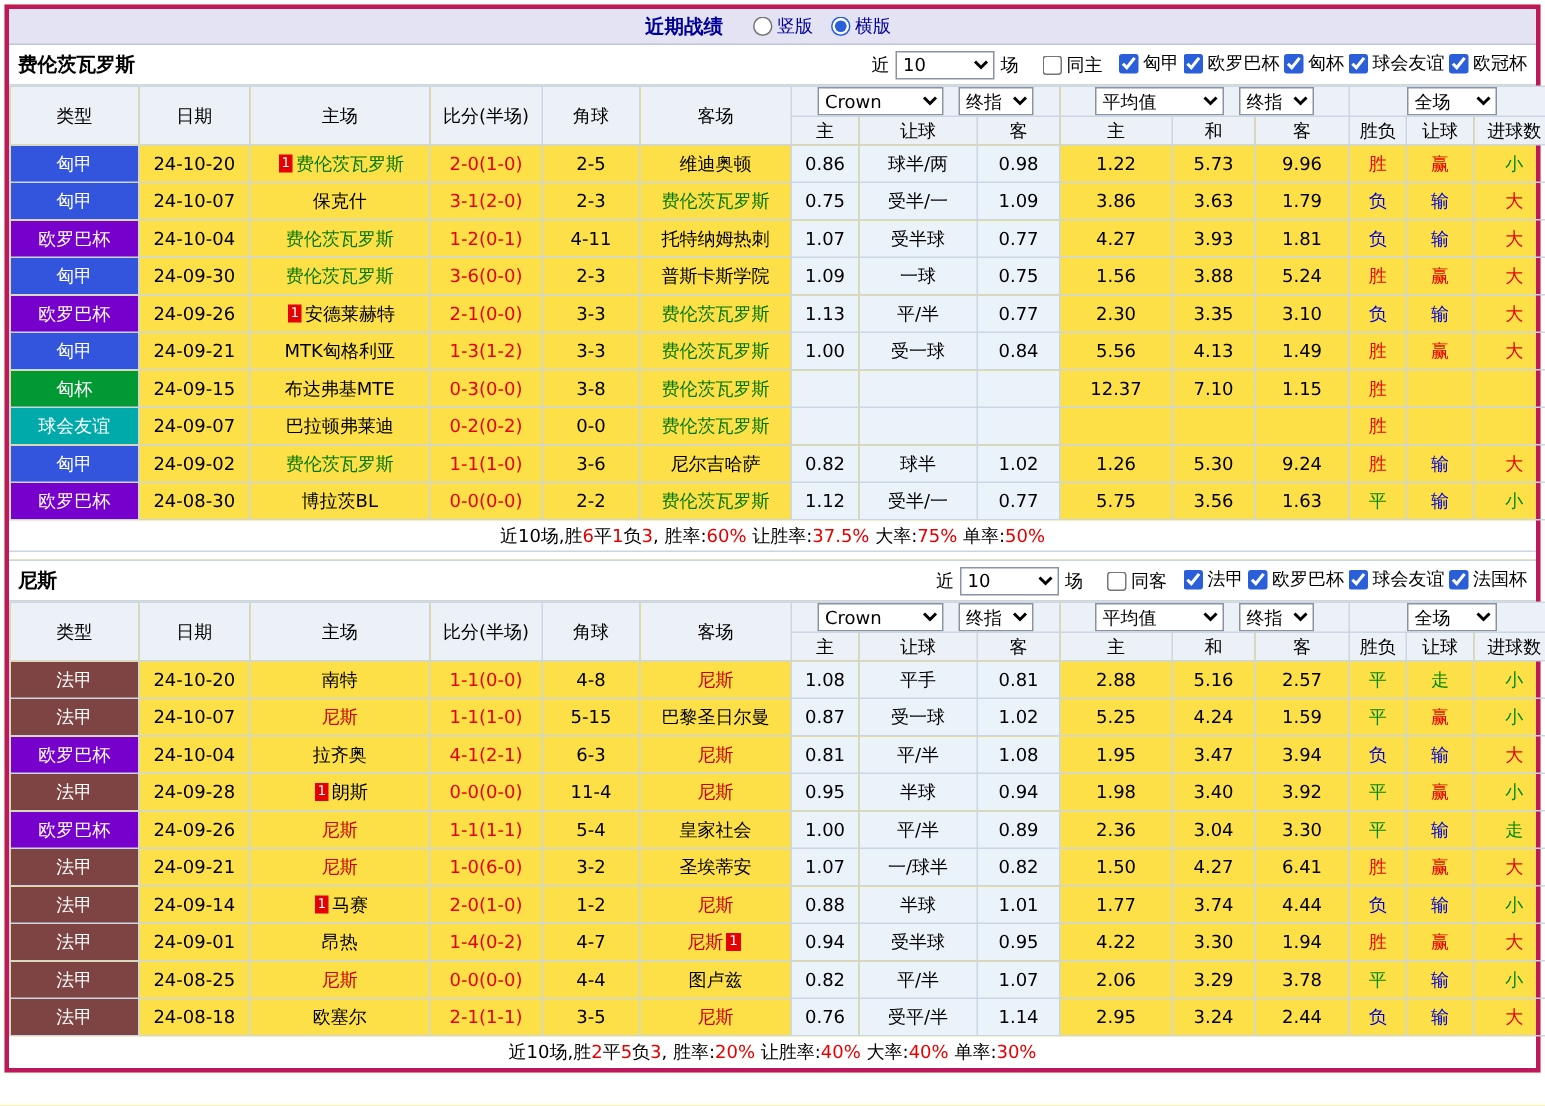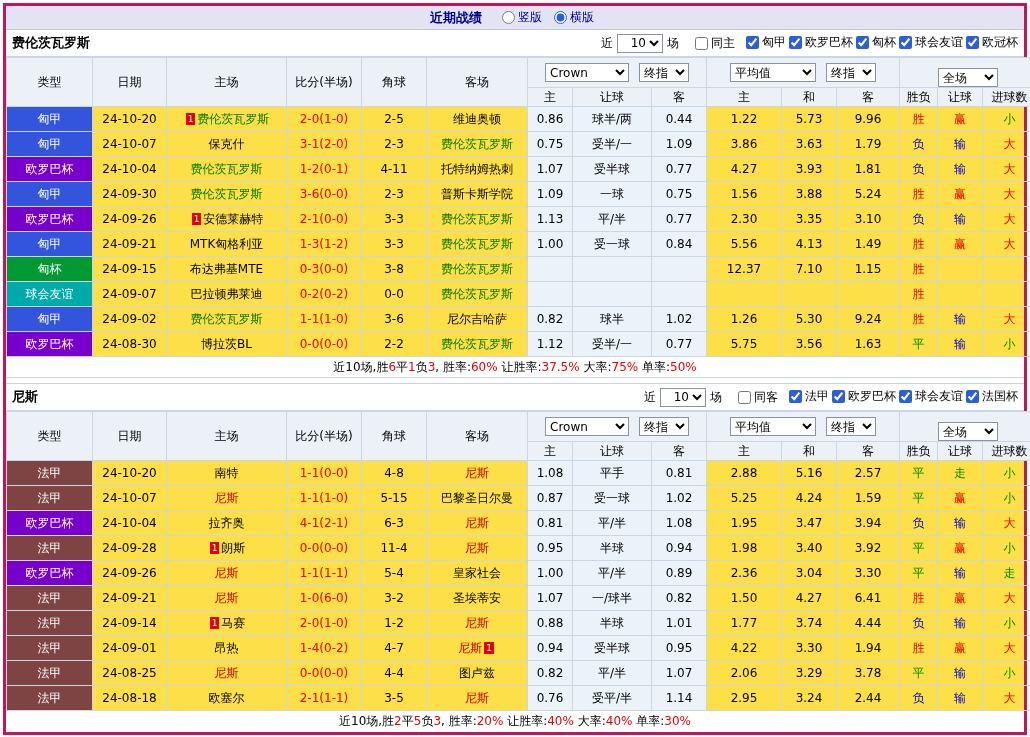--- a/index.html
+++ b/index.html
@@ -7,25 +7,25 @@
 body{width:1030px;background:#fff;font-family:"DejaVu Sans","Liberation Sans",sans-serif;font-size:12px;color:#000;padding:3px;}
 .page{border:3px solid #be185d;background:#fde047;}
 .topbar{height:24px;background:#E3E3F3;display:flex;align-items:center;justify-content:center;border-bottom:1px solid #BCC6D8;}
 .title{font-weight:bold;color:#000099;font-size:13px;margin-right:14px;}
 .radio-label{display:inline-flex;align-items:center;color:#000099;margin:0 6px;cursor:pointer;}
 input[type=radio],input[type=checkbox]{accent-color:#2B5FD9;width:13px;height:13px;margin:0 3px 0 0;}
 .teamrow{height:27px;display:flex;align-items:center;padding:0 6px;border-bottom:1px solid #CBD5E3;background:#fff;white-space:nowrap;}
 .teamname{font-weight:bold;font-size:13px;}
 .filters{margin-left:auto;display:flex;align-items:center;white-space:nowrap;}
 select{height:19px;font-size:12px;border:1px solid #8A93A3;background:#fff;font-family:inherit;padding:0;}
-.sel-count{width:46px;margin:0 4px;text-align:right;}
+.sel-count{width:66px;margin:0 4px;}
 .sel-book{width:84px;}
 .sel-final{width:50px;}
 .sel-avg{width:86px;}
-.sel-full{width:60px;margin-top:10px;}
+.sel-full{width:60px;}
 .chk{display:inline-flex;align-items:center;margin-left:3px;cursor:pointer;}
 .samechk{margin:0 8px 0 16px;}
 table{width:100%;border-collapse:collapse;table-layout:fixed;}
 th,td{border:1px solid #CBD5E3;text-align:center;white-space:nowrap;overflow:hidden;padding:0;font-weight:normal;}
 thead th{background:#ECF1F7;height:19px;}
 tbody td{height:25px;}
 td.lg{color:#fff;}
 td.odds{background:#EAF2FA;}
 .scorelink{color:#E60000;cursor:pointer;}
 .teamlink{cursor:pointer;}
@@ -141,21 +141,21 @@
       <tbody>
           <tr>
             <td class="lg" style="background: rgb(51, 85, 221);">匈甲</td>
             <td>24-10-20</td>
             <td><span class="badge">1</span><span class="teamlink" style="color: rgb(0, 119, 0);">费伦茨瓦罗斯</span></td>
             <td><span class="scorelink">2-0(1-0)</span></td>
             <td>2-5</td>
             <td><span class="teamlink">维迪奥顿</span></td>
             <td class="odds">0.86</td>
             <td class="odds">球半/两</td>
-            <td class="odds">0.44</td>
+            <td class="odds">0.98</td>
             <td>1.22</td>
             <td>5.73</td>
             <td>9.96</td>
             <td style="color: rgb(230, 0, 0);">胜</td>
             <td style="color: rgb(230, 0, 0);">赢</td>
             <td style="color: rgb(0, 136, 0);">小</td>
           </tr>
           <tr>
             <td class="lg" style="background: rgb(51, 85, 221);">匈甲</td>
             <td>24-10-07</td>

